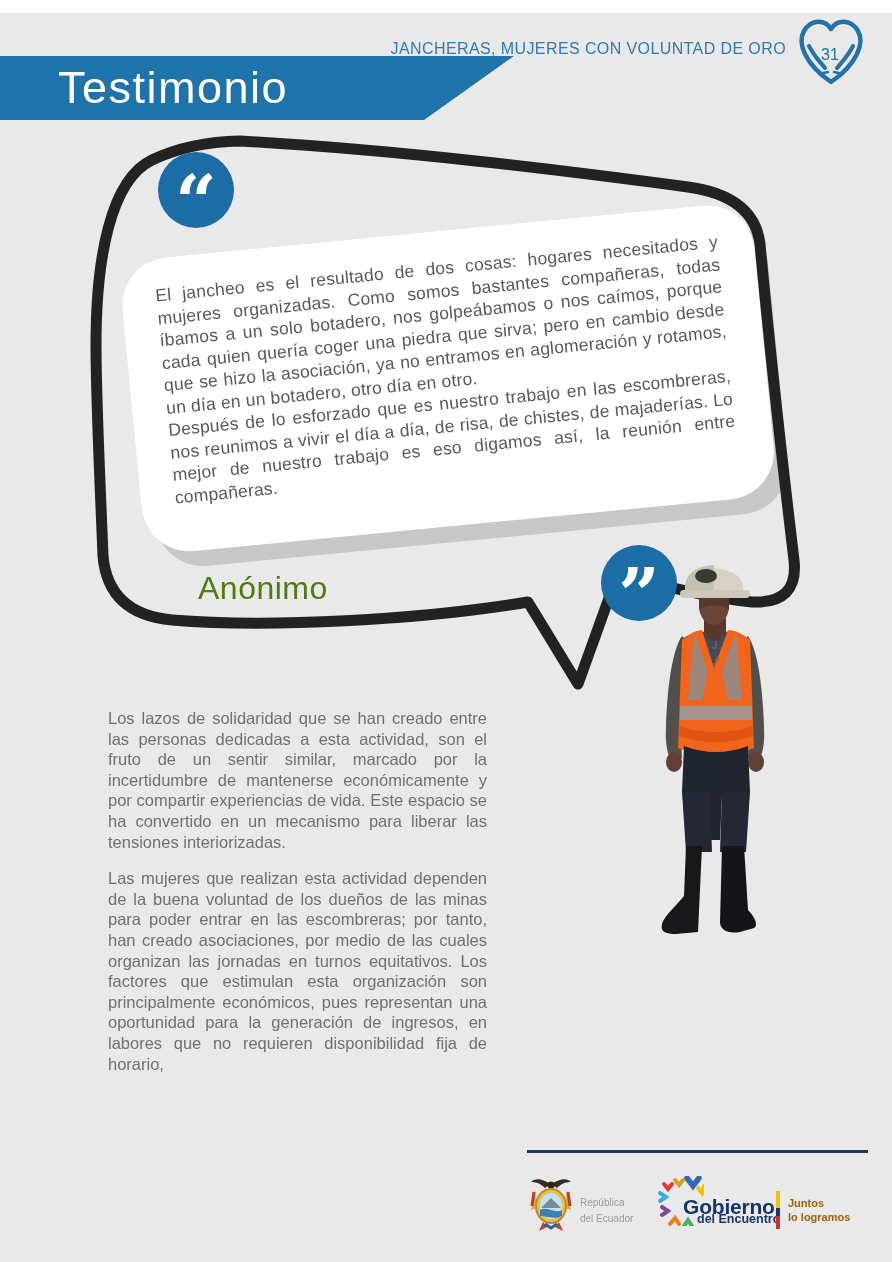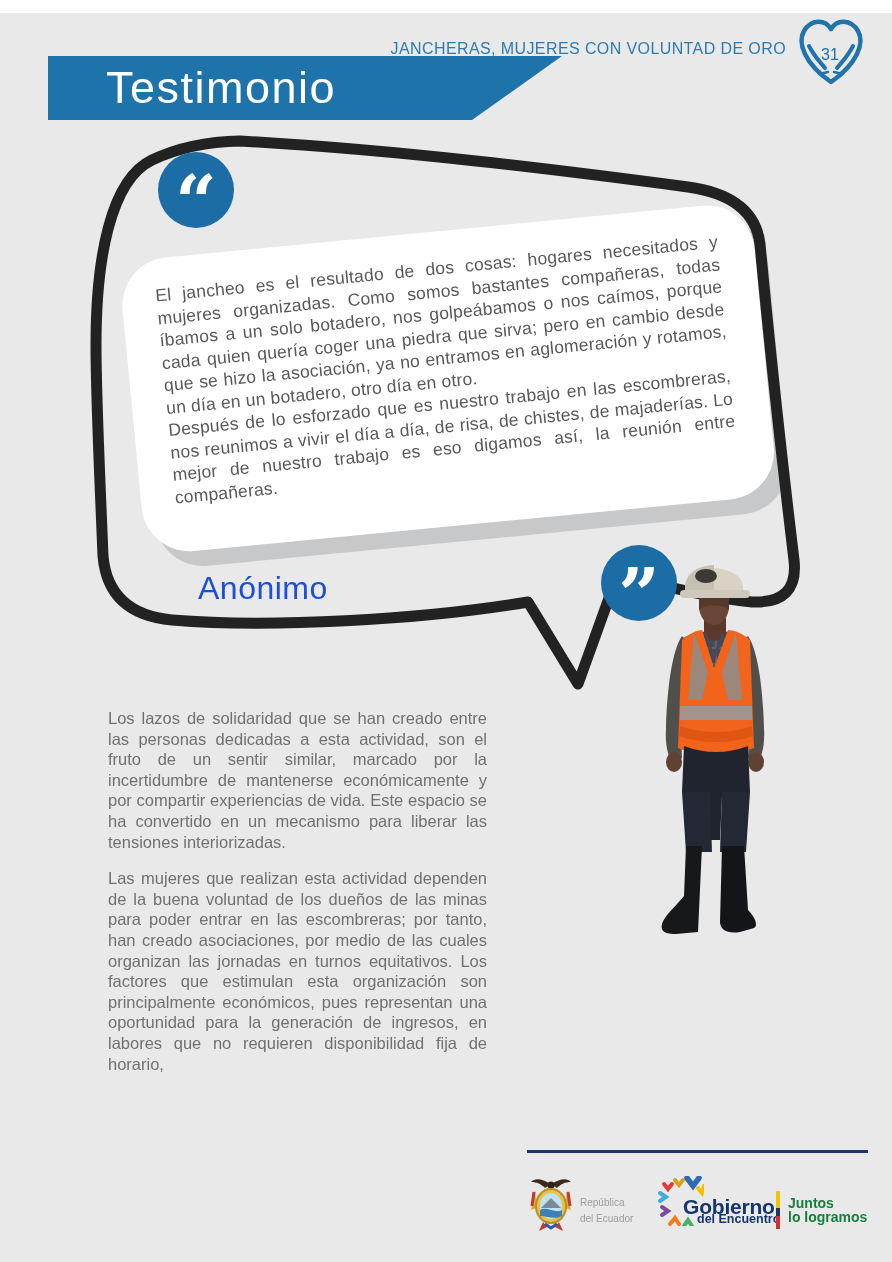--- a/index.html
+++ b/index.html
@@ -7,21 +7,21 @@
     position:relative; width:892px; height:1262px; overflow:hidden;
     background:#e9e9e9; font-family:"Liberation Sans", sans-serif;
     margin:0 auto;
   }
   .top-strip{position:absolute;left:0;top:0;width:892px;height:13px;background:#ffffff;}
 
   
   .banner{
     position:absolute;left:0;top:56px;width:514px;height:64px;background:#1e73aa;
     clip-path:polygon(0 0,100% 0,calc(100% - 90px) 100%,0 100%);
-    display:flex;align-items:center;margin-left:48px;
+    display:flex;align-items:center;
   }
   .banner span{color:#ffffff;font-size:45px;font-weight:300;letter-spacing:1.5px;padding-left:58px;}
   .running-title{
     position:absolute;top:40px;right:106px;font-size:16px;color:#2e7ab0;letter-spacing:.4px;
   }
   .heart-logo{position:absolute;left:792px;top:12px;width:78px;height:80px;}
   .heart-logo .pageno{
     position:absolute;left:29px;top:34px;width:24px;
     font-size:16px;color:#2273aa;
   }
@@ -44,21 +44,21 @@
     display:flex;justify-content:center;
   }
   .q-circle span{
     font-family:"DejaVu Serif",serif;font-weight:bold;font-size:72px;color:#ffffff;
     line-height:1;transform:translateY(14px);
   }
   .q-open{left:158px;top:152px;}
   .q-close{left:601px;top:545px;}
   .attribution{
     position:absolute;left:198px;top:570px;font-size:32px;font-weight:300;
-    color:#1d4ed8;letter-spacing:.5px;
+    color:#4d7c0f;letter-spacing:.5px;
   }
 
   
   .col{position:absolute;width:379px;color:#6f7072;font-size:16.5px;line-height:20.6px;text-align:justify;margin-left:45px;}
   .col p{margin:0 0 16px 0;}
   .col-left{left:63px;top:708px;}
   .col-right{left:466px;top:948px;}
 
   
   .person{position:absolute;left:636px;top:540px;}
@@ -67,21 +67,21 @@
   .footer-line{position:absolute;left:527px;top:1150px;width:341px;height:3px;background:#1c3664;}
   .arms-svg{position:absolute;left:527px;top:1176px;}
   .republica{position:absolute;left:580px;top:1195px;font-size:10px;line-height:15.5px;color:#9b9c9e;}
   .fan-svg{position:absolute;left:658px;top:1176px;}
   .gobierno-word{position:absolute;left:683px;top:1195px;font-size:21px;font-weight:bold;color:#16356d;letter-spacing:-0.2px;}
   .encuentro-word{position:absolute;left:697px;top:1212px;font-size:12.5px;font-weight:bold;color:#16356d;}
   .flag-divider{position:absolute;left:776px;top:1191px;width:4px;height:38px;}
   .flag-divider .y{display:block;width:100%;height:17px;background:#f5c200;}
   .flag-divider .b{display:block;width:100%;height:8px;background:#1c3664;}
   .flag-divider .r{display:block;width:100%;height:13px;background:#d32f2f;}
-  .juntos{position:absolute;left:788px;top:1197px;font-size:14px;line-height:13.5px;font-weight:bold;color:#15803d;}
+  .juntos{position:absolute;left:788px;top:1197px;font-size:11px;line-height:13.5px;font-weight:bold;color:#a16207;}
 </style>
 </head>
 <body>
 
 <div class="page">
 
   <div class="top-strip"></div>
 
   <div class="banner">
     <span>Testimonio</span>

